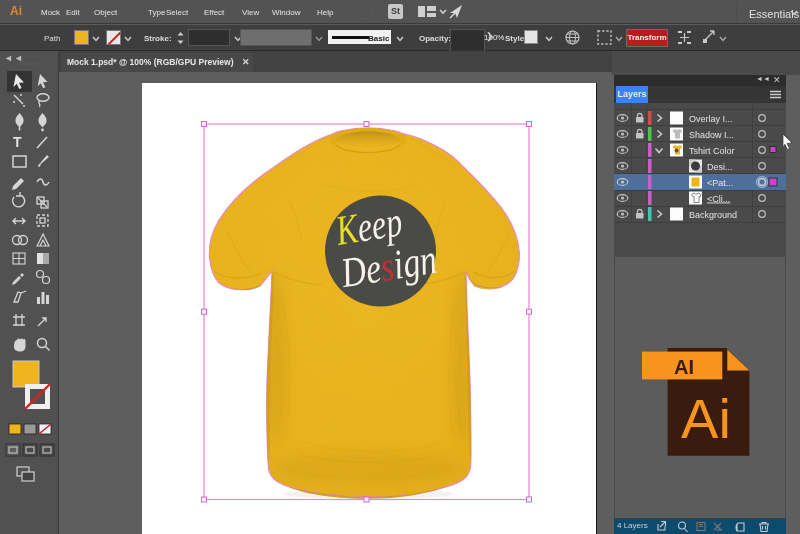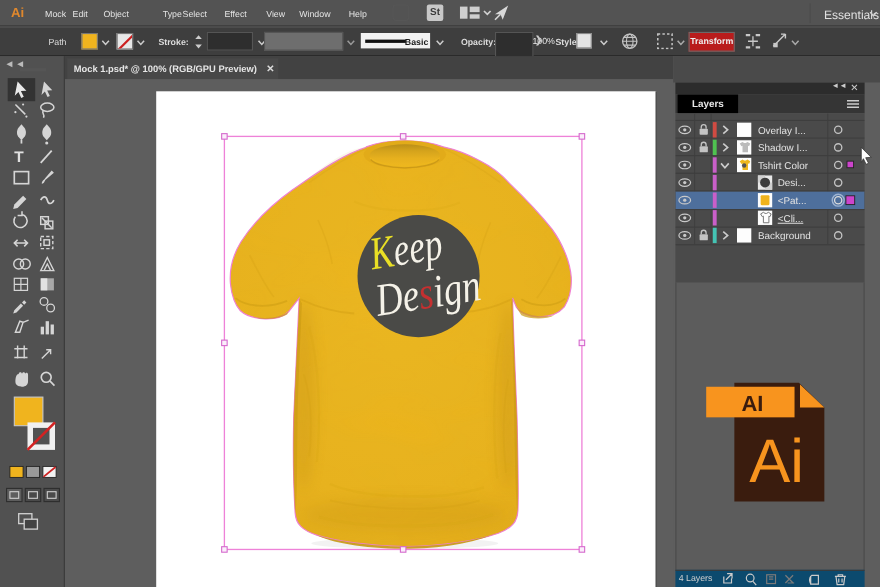--- a/index.html
+++ b/index.html
@@ -354,21 +354,21 @@
 <div class="abs" style="left:612px;top:51px;width:188px;height:24px;background:#4a4a4a;"></div>
 
 <div class="abs" style="left:614px;top:75px;width:172px;height:459px;">
 
   <div class="abs" style="left:0;top:0;width:172px;height:11px;background:#2c2c2c;">
     <span class="abs" style="left:142px;top:0px;color:#ccc;font-size:7px;">◄◄</span>
     <span class="abs" style="left:159px;top:0px;color:#ccc;font-size:9px;">✕</span>
   </div>
 
   <div class="abs" style="left:0;top:11px;width:172px;height:17px;background:#353535;">
-    <div class="abs" style="left:2px;top:0;width:55px;height:17px;background:#000000;color:#e8e8e8;font-size:9px;font-weight:bold;line-height:17px;text-align:center;">Layers</div>
+    <div class="abs" style="left:2px;top:0;width:32px;height:17px;background:#3b82f6;color:#e8e8e8;font-size:9px;font-weight:bold;line-height:17px;text-align:center;">Layers</div>
     <svg class="abs" style="left:156px;top:4px;" width="11" height="9" viewBox="0 0 11 9">
         <path d="M0 1.5 h11 M0 4.5 h11 M0 7.5 h11" stroke="#ccc" stroke-width="1.4"></path>
       </svg>
   </div>
 
   <div class="abs" style="left:0;top:28px;width:172px;height:154px;background:#4a4a4a;overflow:hidden;" id="rows">
 
     <div class="abs" style="left:17px;top:0;width:1px;height:119px;background:#404040;"></div>
     <div class="abs" style="left:32px;top:0;width:1px;height:119px;background:#404040;"></div>
     <div class="abs" style="left:138px;top:0;width:1px;height:119px;background:#404040;"></div>

